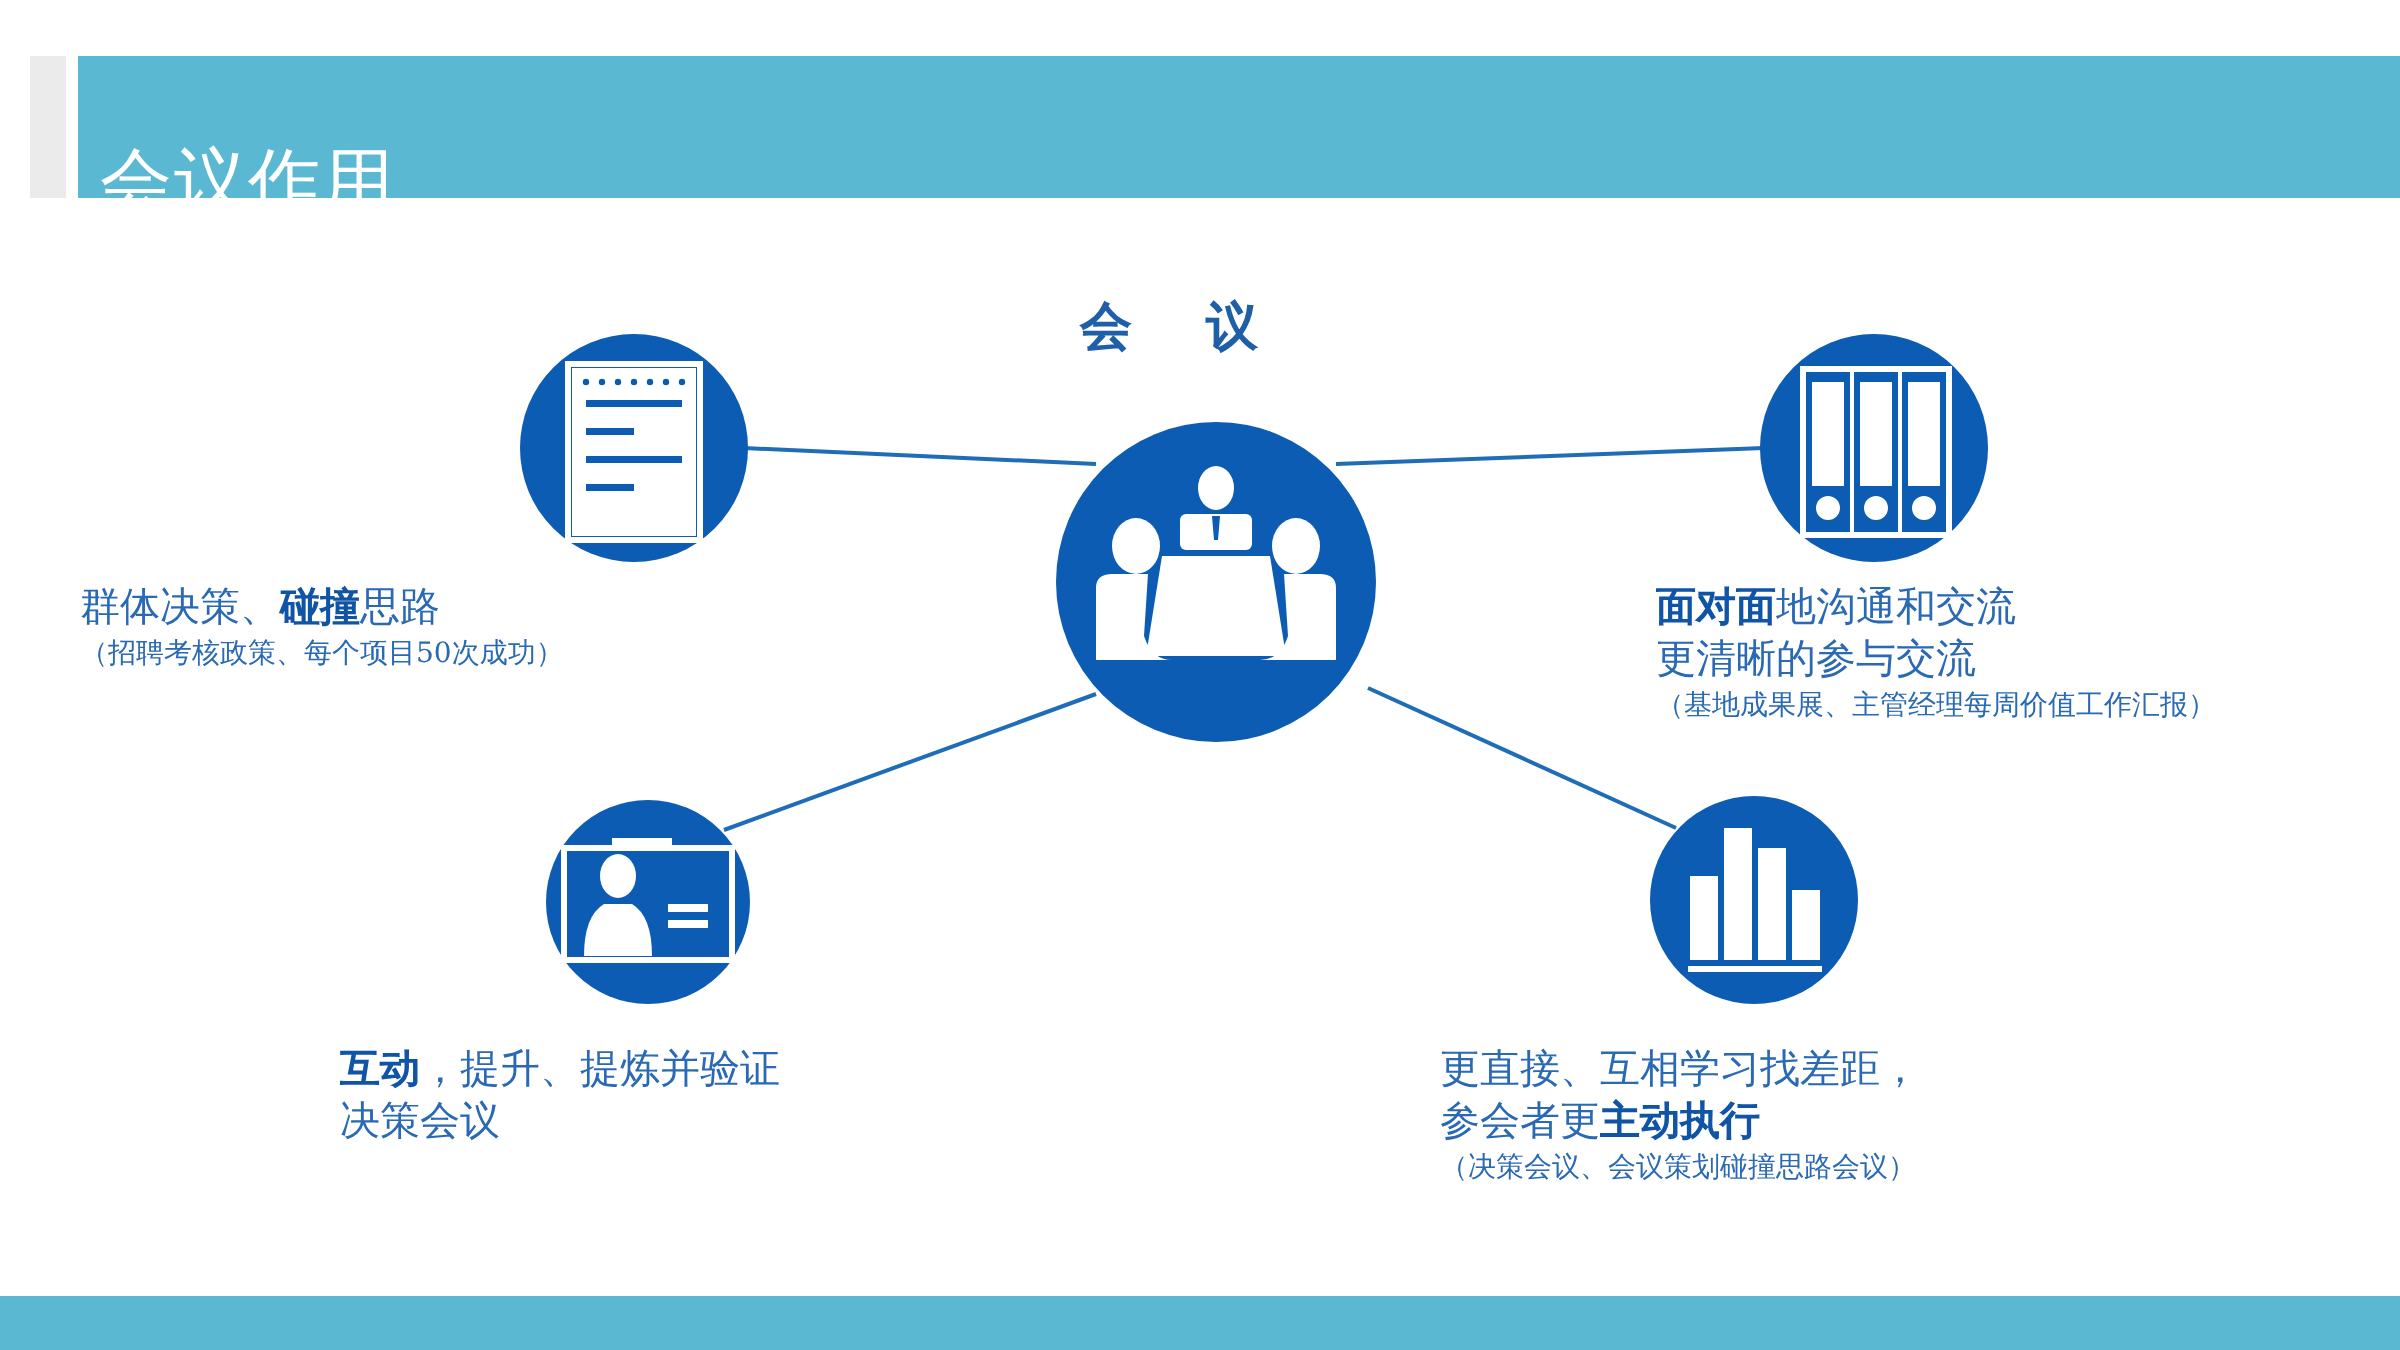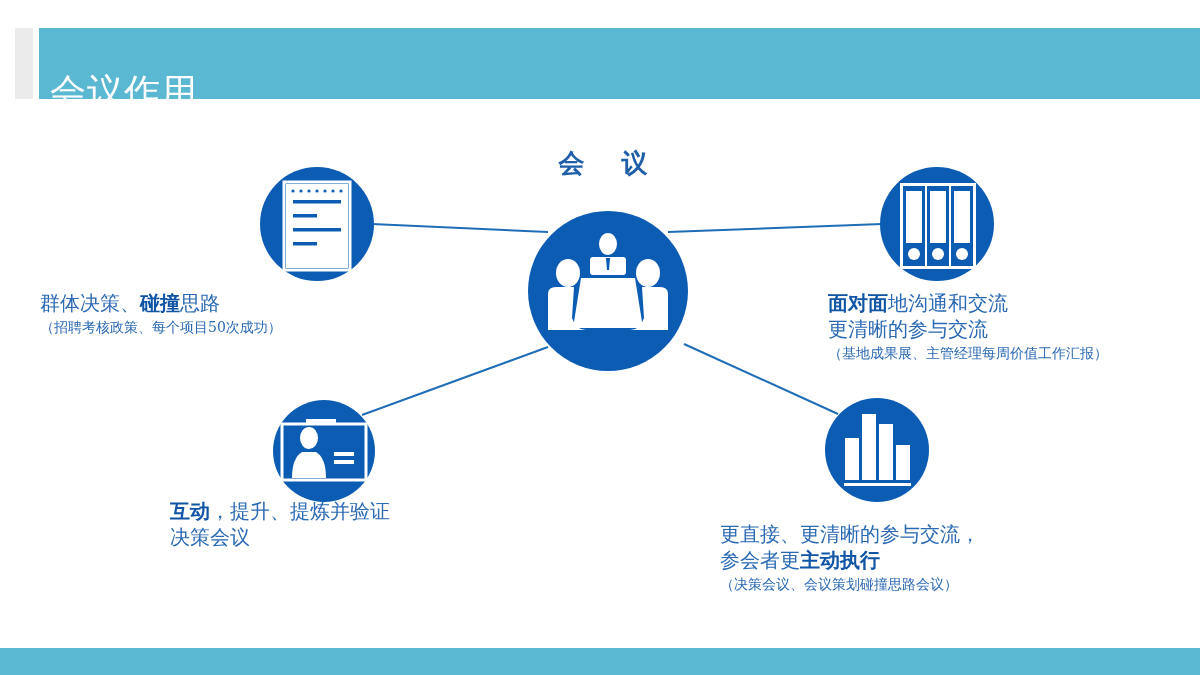--- a/index.html
+++ b/index.html
@@ -10,21 +10,21 @@
   }
   .header-accent { position:absolute; left:15px; top:28px; width:18px; height:71px; background:#ebebeb; }
   .header-bar { position:absolute; left:39px; top:28px; width:1161px; height:71px; background:#5bb8d2; }
   .header-title {
     position:absolute; left:50px; top:33px; height:60px; line-height:56px;
     font-family: "DejaVu Sans", "Liberation Sans", sans-serif;
     font-size:36px; color:#ffffff; letter-spacing:1px;margin-top:31px;
   }
   .footer-bar { position:absolute; left:0; top:648px; width:1200px; height:27px; background:#5bb8d2; }
   .center-title {
-    position:absolute; left:540px; top:146px; width:140px; text-align:center;
+    position:absolute; left:540px; top:146px; width:140px; text-align:left;
     font-family: "DejaVu Sans", "Liberation Sans", sans-serif;
     font-weight:bold; font-size:26px; color:#1f5fa8; letter-spacing:14px;
   }
   svg.diagram { position:absolute; left:0; top:0; }
   .text-block { position:absolute; color:#2a69b3; }
   .line-main { font-size:20px; line-height:26px; white-space:nowrap; }
   .line-note { font-size:14px; line-height:22px; white-space:nowrap; color:#2a69b3; }
   .em { font-family: "DejaVu Sans", "Liberation Sans", sans-serif; font-weight:bold; color:#1054a6; }
 </style>
 </head>
@@ -135,32 +135,32 @@
 <div class="text-block" style="left:828px; top:290px; width:370px;">
   <div class="line-main">
     <span class="em">面对面</span><span>地沟通和交流</span>
   </div>
   <div class="line-main">
     <span>更清晰的参与交流</span>
   </div>
   <div class="line-note">（基地成果展、主管经理每周价值工作汇报）</div>
 </div>
 
-<div class="text-block" style="left:170px; top:498px; width:310px;">
+<div class="text-block" style="left:170px; top:521px; width:310px;">
   <div class="line-main">
     <span class="em">互动</span><span>，提升、提炼并验证</span>
   </div>
   <div class="line-main">
     <span>决策会议</span>
   </div>
 </div>
 
 <div class="text-block" style="left:720px; top:521px; width:340px;">
   <div class="line-main">
-    <span>更直接、更清晰的参与交流，</span>
+    <span>更直接、互相学习找差距，</span>
   </div>
   <div class="line-main">
     <span>参会者更</span><span class="em">主动执行</span>
   </div>
   <div class="line-note">（决策会议、会议策划碰撞思路会议）</div>
 </div>
 
 <div class="footer-bar"></div>
 
 </body></html>

